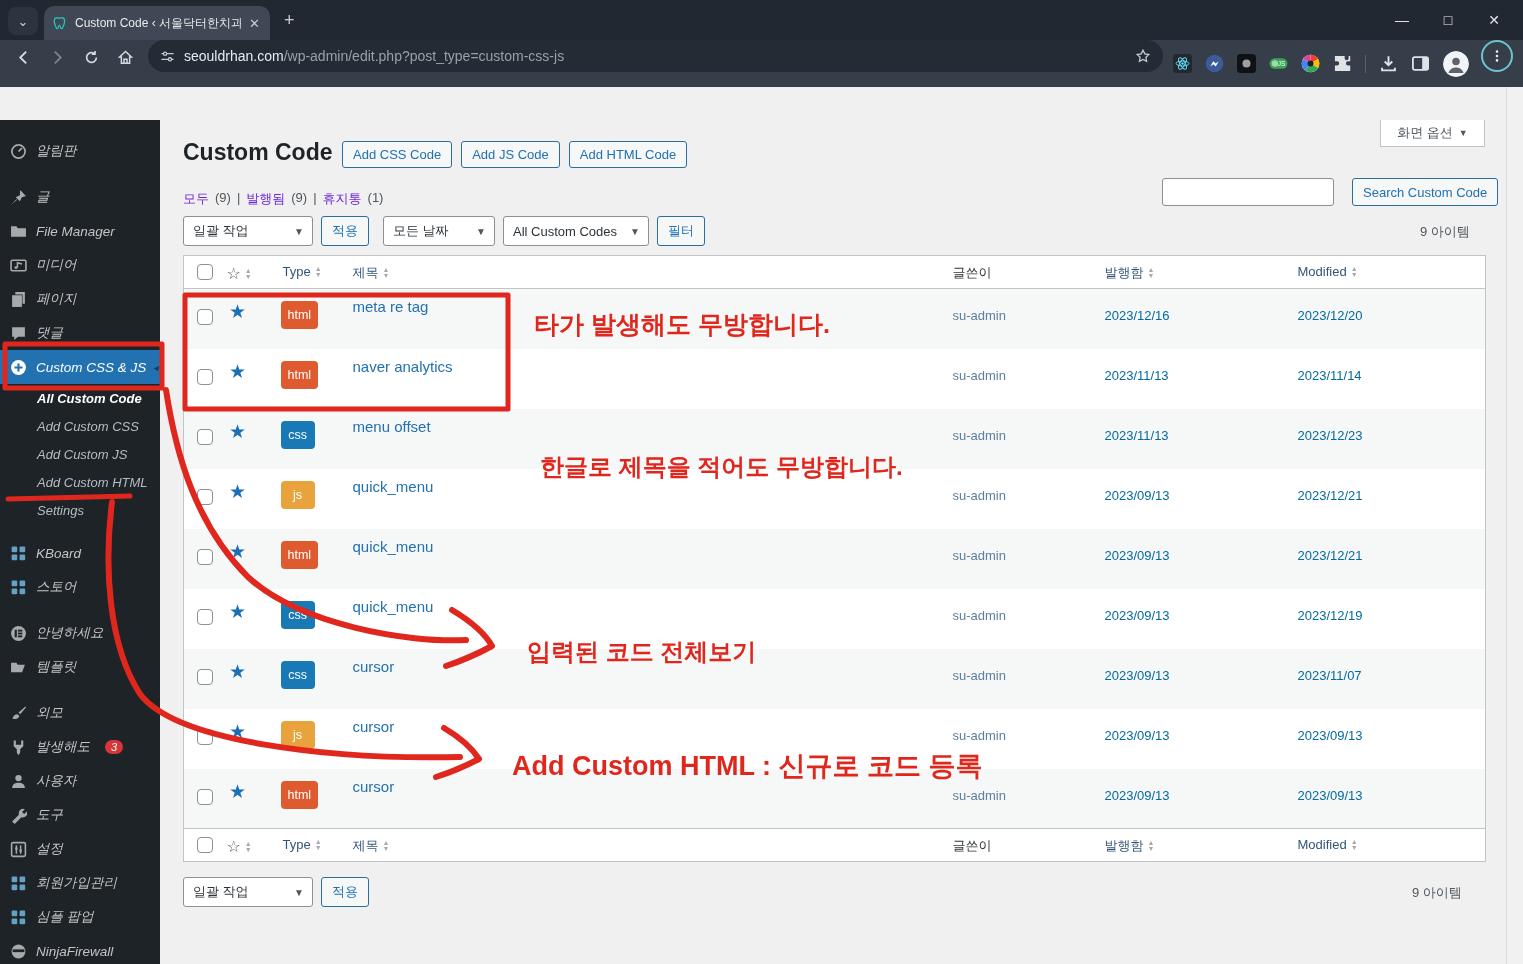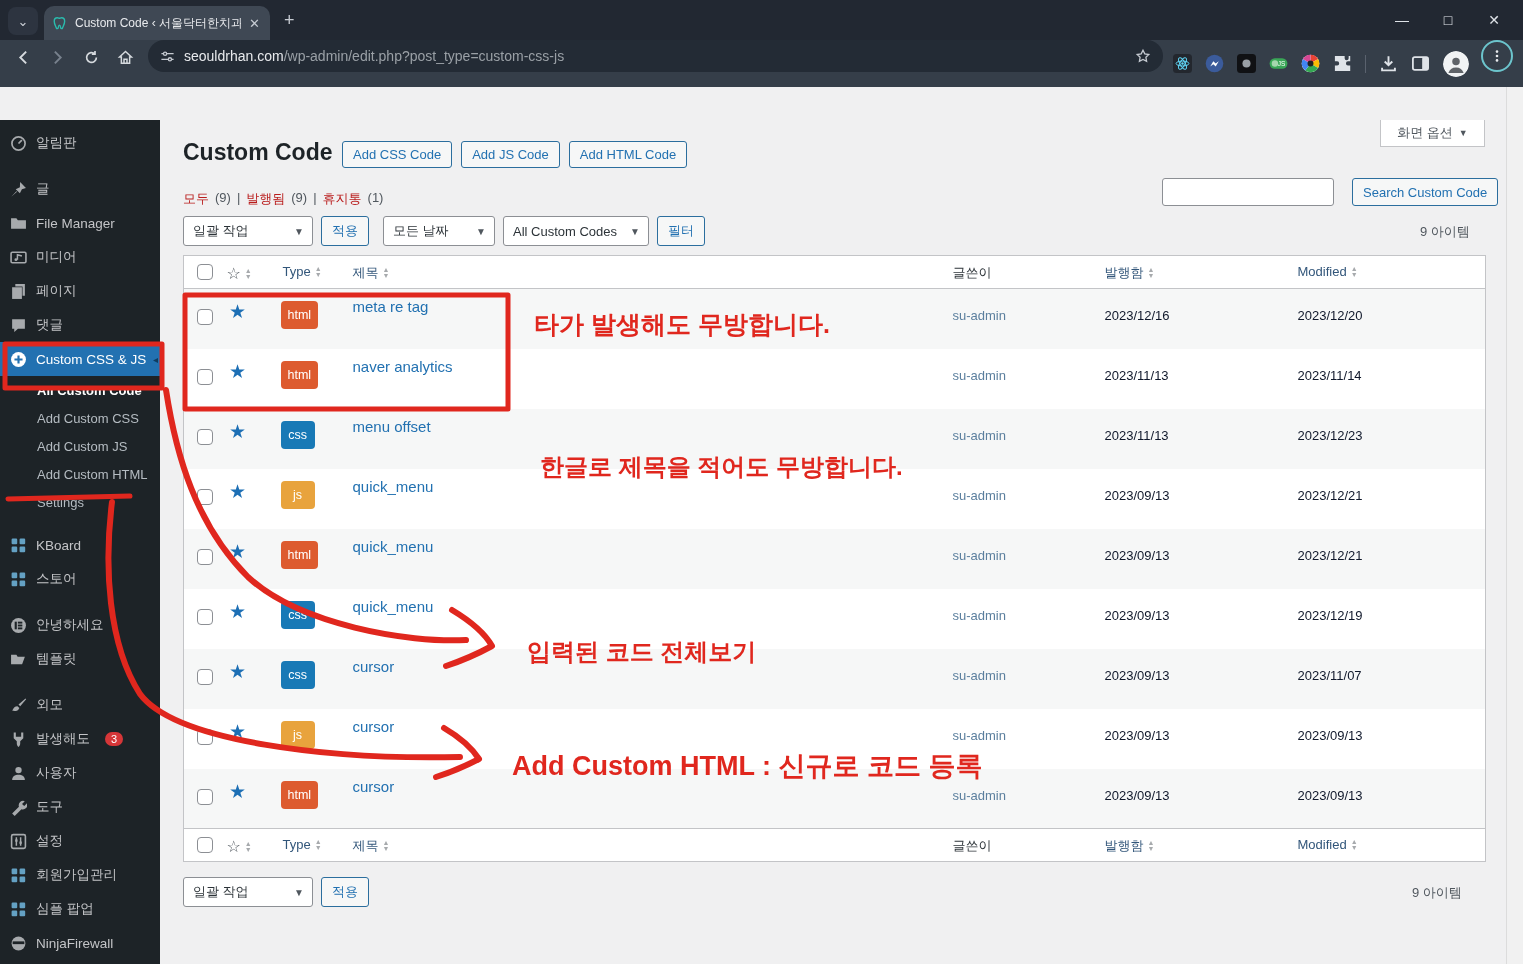--- a/index.html
+++ b/index.html
@@ -37,42 +37,42 @@
   
   .adminbar{left:0;top:87px;width:1523px;height:33px;background:#1d2327;color:#dfe1e4;
             display:flex;align-items:center;padding:0 10px;box-sizing:border-box;gap:16px;}
   .ab-item{display:flex;align-items:center;gap:5px;color:#dfe1e4;}
   .ab-item .cnt{color:#dfe1e4;}
   .ab-item .cnt.dim{color:#8c8f94;}
   .ab-right{margin-left:auto;display:flex;align-items:center;gap:8px;margin-right:24px;}
   .ab-avatar{width:22px;height:22px;background:#8c9096;display:flex;align-items:flex-end;justify-content:center;overflow:hidden;}
 
   
-  .sidebar{left:0;top:120px;width:160px;height:844px;background:#1d2327;color:#c3c4c7;padding-top:6px;box-sizing:border-box;}
+  .sidebar{left:0;top:120px;width:160px;height:844px;background:#1d2327;color:#c3c4c7;padding-top:14px;box-sizing:border-box;font-style:italic;}
   .sb-item{height:34px;display:flex;align-items:center;gap:9px;padding-left:10px;cursor:pointer;position:relative;}
   .sb-item.gap{margin-top:12px;}
   .sb-item .ic{width:17px;height:17px;color:#a7aaad;flex:0 0 17px;}
   .sb-item .lbl{font-size:13.5px;}
   .sb-item.active{background:#2271b1;color:#fff;}
   .sb-item.active .ic{color:#fff;}
   .sb-item.active .arrow{position:absolute;right:2px;color:#0e3c61;font-size:10px;}
   .sb-sub{height:28px;display:flex;align-items:center;padding-left:37px;color:#b5bcc2;font-size:13px;cursor:pointer;}
   .sb-sub.current{color:#fff;font-weight:bold;}
   .sb-badge{background:#d63638;color:#fff;border-radius:9px;font-size:11px;padding:1px 6px;margin-left:6px;}
 
   
   .content{left:160px;top:120px;width:1346px;height:844px;background:#f0f0f1;}
   .screen-opts{left:1380px;top:120px;width:105px;height:27px;background:#fff;border:1px solid #c3c4c7;border-top:none;
                display:flex;align-items:center;justify-content:center;gap:6px;color:#50575e;box-sizing:border-box;}
   .h1{left:183px;top:139px;font-size:23px;color:#1d2327;font-weight:700;}
   .title-actions{left:342px;top:141px;display:flex;gap:9px;}
   .btn{background:#f6f7f7;border:1px solid #2b6e9e;color:#2271b1;border-radius:3px;
        padding:5px 10px;font-size:13px;white-space:nowrap;cursor:pointer;}
   .subsubsub{left:183px;top:190px;font-size:13px;color:#50575e;display:flex;gap:6px;}
-  .subsubsub a{color:#b91c1c;text-decoration:none;cursor:pointer;}
+  .subsubsub a{color:#6d28d9;text-decoration:none;cursor:pointer;}
   .subsubsub .cnt{color:#50575e;}
   .search-box{left:1162px;top:178px;display:flex;gap:18px;}
   .search-input{width:172px;height:28px;border:1px solid #8c8f94;border-radius:3px;background:#fff;box-sizing:border-box;}
   .tablenav{left:183px;top:216px;display:flex;gap:8px;align-items:center;}
   .sel{height:30px;background:#fff;border:1px solid #8c8f94;border-radius:3px;display:flex;align-items:center;
        justify-content:space-between;padding:0 8px 0 9px;color:#2c3338;box-sizing:border-box;cursor:pointer;font-size:13px;}
   .sel .chev{color:#50575e;font-size:10px;margin-left:10px;}
   .count-top{left:1420px;top:223px;color:#50575e;}
   .count-bottom{left:1412px;top:884px;color:#50575e;}
   .tablenav-bottom{left:183px;top:877px;display:flex;gap:8px;align-items:center;}
@@ -91,21 +91,21 @@
   .cb{width:16px;height:16px;border:1px solid #8c8f94;border-radius:4px;background:#fff;box-sizing:border-box;}
   td.col-cb .cb{margin:20px 0 0 13px;}
   th.col-cb .cb{margin:8px 0 0 13px;}
   td.col-star{text-align:center;}
   .star-filled{color:#1d6fb5;font-size:19px;line-height:1;display:inline-block;padding-top:13px;cursor:pointer;}
   .star-outline{color:#50575e;font-size:16px;}
   .type-badge{display:inline-block;min-width:20px;text-align:center;color:#fff;font-size:12.5px;
               border-radius:4px;padding:7px 7px;margin:12px 0 0 22px;cursor:pointer;}
   td.col-title a{color:#2271b1;text-decoration:none;font-size:15px;display:inline-block;padding:9px 0 0 4px;cursor:pointer;}
   td.col-author a{color:#5b7f9e;text-decoration:none;display:inline-block;padding:19px 0 0 22px;cursor:pointer;}
-  td.col-date span{color:#0f172a;display:inline-block;padding:19px 0 0 22px;}
+  td.col-date span{color:#0369a1;display:inline-block;padding:19px 0 0 22px;}
   th.col-author .hwrap,th.col-date .hwrap{padding-left:22px;}
   th.col-type .hwrap{padding-left:24px;}
   th.col-title .hwrap{padding-left:4px;}
   th.col-star .hwrap{padding-left:10px;}
 
   
   .scrollbar{left:1506px;top:87px;width:17px;height:877px;background:#f1f1f1;border-left:1px solid #dcdcdc;box-sizing:border-box;}
 
   
   .note{position:absolute;color:#e0271e;font-weight:700;white-space:nowrap;}

